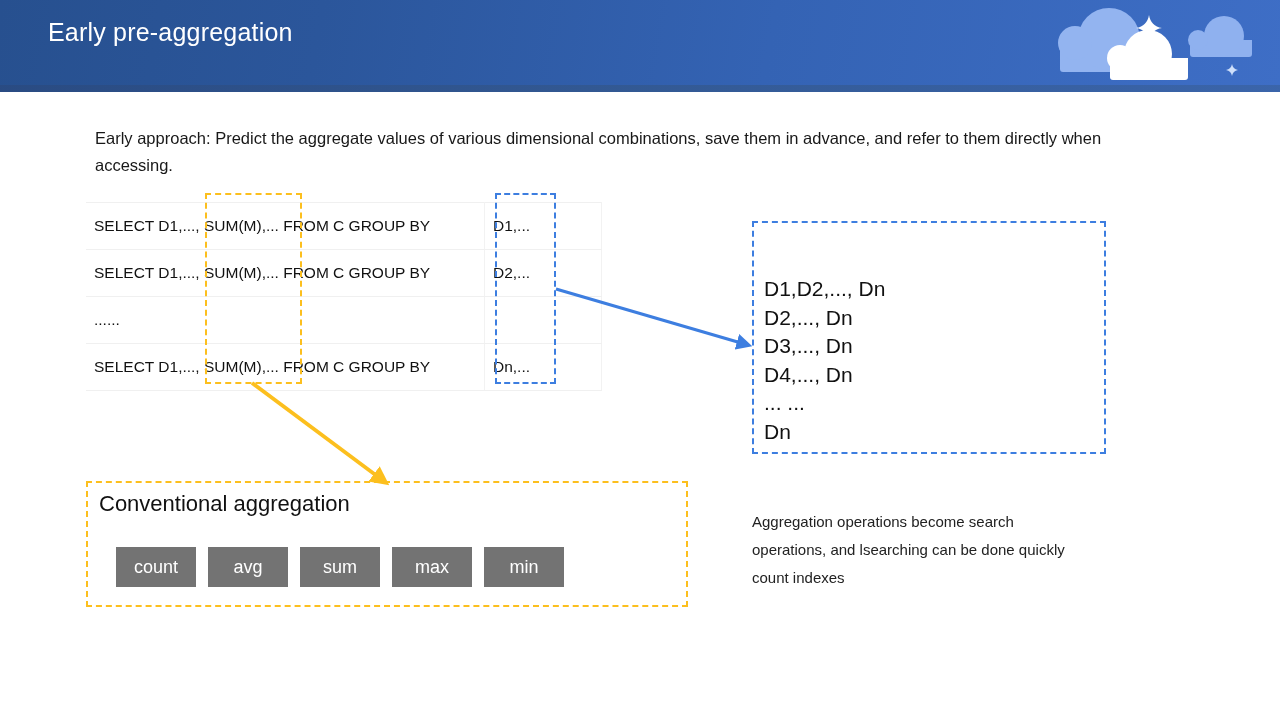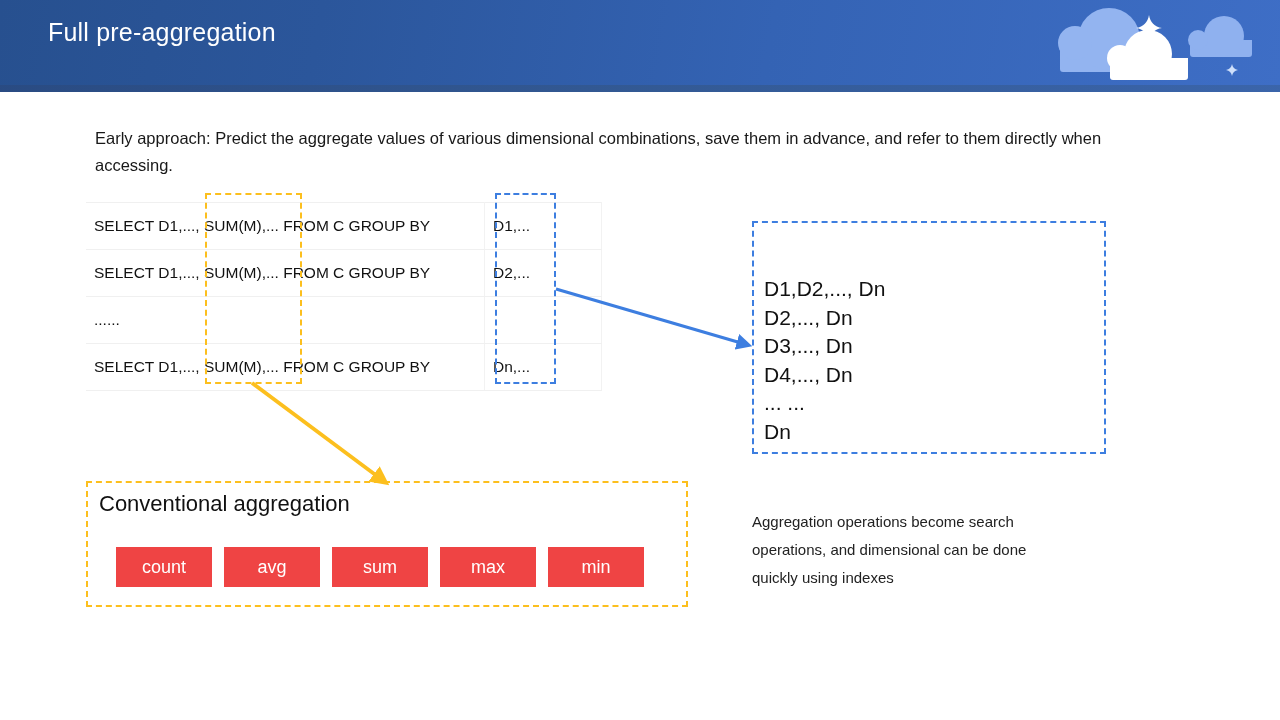--- a/index.html
+++ b/index.html
@@ -217,23 +217,23 @@
     color: #111111;
   }
   .agg-buttons {
     position: absolute;
     left: 28px;
     top: 64px;
     display: flex;
     gap: 12px;
   }
   .agg-btn {
-    width: 96px;
+    width: 80px;
     height: 40px;
-    background: #ef4444;
+    background: #737373;
     color: #ffffff;
     font-size: 18px;
     display: flex;
     align-items: center;
     justify-content: center;
     border: none;
     font-family: "Liberation Sans", sans-serif;
     cursor: pointer;
   }
 
@@ -257,21 +257,21 @@
   <div class="cloud deco" id="cloud-b"></div>
   <div class="cloud deco" id="cloud-c"></div>
 
   <svg class="sparkle-big" viewBox="0 0 26 26">
     <path d="M13 0 C14.3 7.6 18.4 11.7 26 13 C18.4 14.3 14.3 18.4 13 26 C11.7 18.4 7.6 14.3 0 13 C7.6 11.7 11.7 7.6 13 0 Z" fill="#ffffff"></path>
   </svg>
   <svg class="sparkle-small" viewBox="0 0 12 12">
     <path d="M6 0 C6.6 3.5 8.5 5.4 12 6 C8.5 6.6 6.6 8.5 6 12 C5.4 8.5 3.5 6.6 0 6 C3.5 5.4 5.4 3.5 6 0 Z" fill="#cfe0fb"></path>
   </svg>
 
-  <div class="slide-title">Full pre-aggregation</div>
+  <div class="slide-title">Early pre-aggregation</div>
   <div class="header-bottom-strip"></div>
 </div>
 
 <div class="lede">Early approach: Predict the aggregate values of various dimensional combinations, save them in advance, and refer to them directly when accessing.</div>
 
 <table class="sql-table">
   <tbody>
       <tr>
     <td>SELECT D1,..., SUM(M),... FROM C GROUP BY</td>
     <td style="width:108px">D1,...</td>
@@ -322,13 +322,13 @@
   <div class="agg-title">Conventional aggregation</div>
   <div class="agg-buttons">
     <button class="agg-btn">count</button>
     <button class="agg-btn">avg</button>
     <button class="agg-btn">sum</button>
     <button class="agg-btn">max</button>
     <button class="agg-btn">min</button>
   </div>
 </div>
 
-<div class="note">Aggregation operations become search operations, and dimensional can be done quickly using indexes</div>
+<div class="note">Aggregation operations become search operations, and lsearching can be done quickly count indexes</div>
 
 </body></html>

